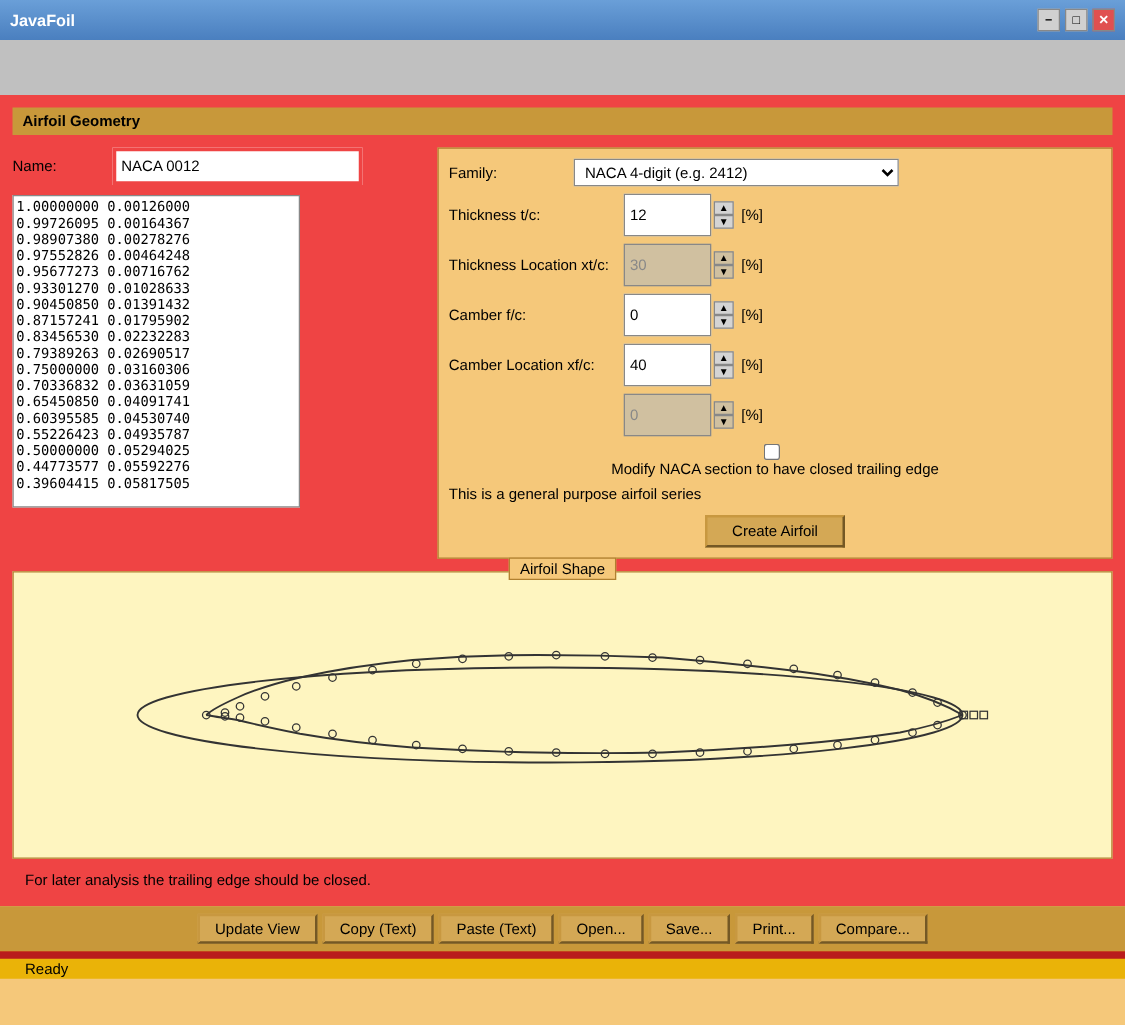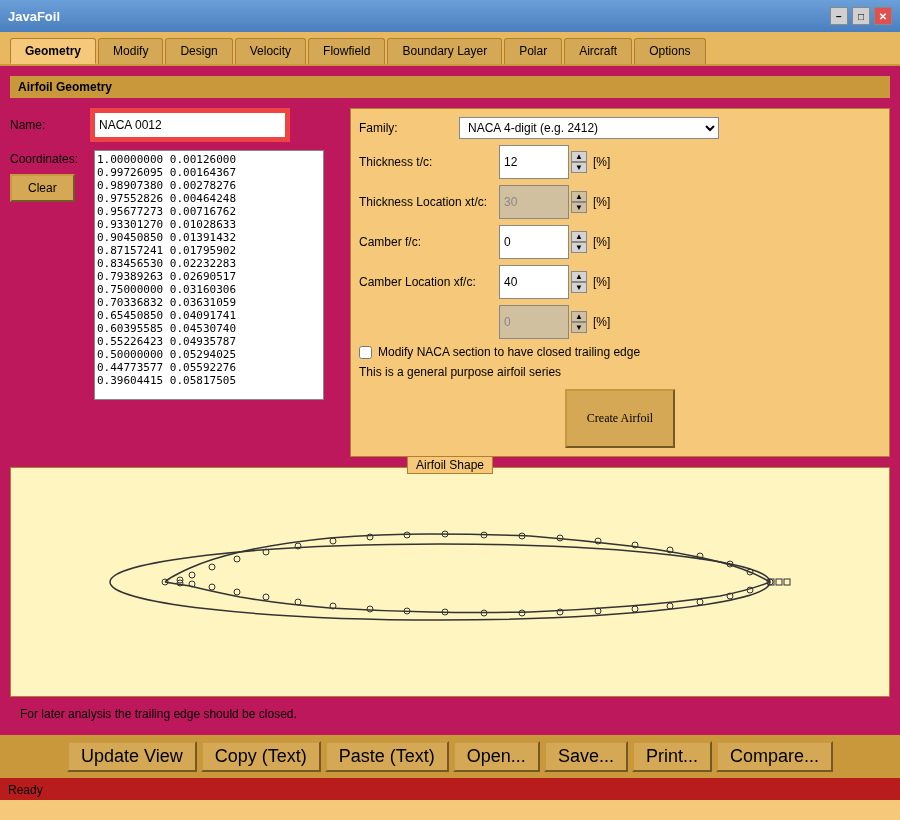--- a/index.html
+++ b/index.html
@@ -53,21 +53,22 @@
       border-radius: 3px 3px 0 0;
     }
     .tab.active {
       background: #f5c87a;
       font-weight: bold;
       border-bottom: 1px solid #f5c87a;
     }
     
     .content-area {
       padding: 10px;
-      background: #be185d;
+      background: #ef4444;
+      margin-top: 44px;
     }
     
     .section-header {
       background: #c8983a;
       padding: 4px 8px;
       font-weight: bold;
       font-size: 12px;
       margin-bottom: 10px;
     }
     
@@ -81,21 +82,21 @@
     .right-panel { flex: 1; }
     
     .name-row {
       display: flex;
       align-items: center;
       margin-bottom: 8px;
     }
     .name-label { width: 80px; font-size: 12px; }
     .name-input {
       width: 200px;
-      border: 5px solid #ef4444;
+      border: 3px solid #ef4444;
       background: white;
       padding: 12px 4px;
       font-size: 12px;
       height: 22px;
     }
     
     .coords-area {
       display: flex;
       gap: 4px;
     }
@@ -188,61 +189,61 @@
       justify-content: center;
       cursor: pointer;
       line-height: 1;
     }
     .param-unit { font-size: 12px; margin-left: 4px; }
     
     .checkbox-row {
       display: flex;
       align-items: center;
       margin-bottom: 6px;
+      flex-direction: column;
     }
     .checkbox-row input { margin-right: 6px; }
     
     .info-text { font-size: 12px; color: #000; margin-bottom: 10px; }
     
     .create-btn-row {
       display: flex;
       justify-content: center;
       margin-bottom: 0;
     }
     .create-airfoil-btn {
       background: #d4a855;
       border: 2px outset #c89840;
-      padding: 20px 20px;
+      padding: 4px 20px;
       font-size: 12px;
       cursor: pointer;
-      font-family: Liberation Serif, serif;
     }
     
     .status-bar {
-      background: #b91c1c;
+      background: #eab308;
       height: 22px;
       display: flex;
       align-items: center;
-      padding: 0 8px;
-      border-top: 1px solid #b91c1c;
+      padding: 0 20px;
+      border-top: 6px solid #b91c1c;
       font-size: 12px;
     }
     
     .bottom-toolbar {
       background: #c8983a;
       padding: 6px 10px;
       display: flex;
       gap: 4px;
       justify-content: center;
     }
     .toolbar-btn {
       background: #d4a855;
       border: 2px outset #c89840;
       padding: 3px 12px;
-      font-size: 18px;
+      font-size: 12px;
       cursor: pointer;
     }
     
     .right-create-panel {
       border: 1px solid #b08030;
       padding: 8px;
       background: #f5c87a;
     }
     
     .airfoil-canvas-container {
@@ -279,50 +280,35 @@
   <span>JavaFoil</span>
   <div class="title-bar-buttons">
     <div class="title-bar-btn minimize">−</div>
     <div class="title-bar-btn maximize">□</div>
     <div class="title-bar-btn close">✕</div>
   </div>
 </div>
 
 <div class="main-window">
 
-  <div class="tab-bar" id="tab-bar">
-      <div class="tab active">Geometry</div>
-      <div class="tab">Modify</div>
-      <div class="tab">Design</div>
-      <div class="tab">Velocity</div>
-      <div class="tab">Flowfield</div>
-      <div class="tab">Boundary Layer</div>
-      <div class="tab">Polar</div>
-      <div class="tab">Aircraft</div>
-      <div class="tab">Options</div>
-    </div>
 
   <div class="content-area">
 
     <div class="section-header">Airfoil Geometry</div>
 
     <div class="form-area">
 
       <div class="left-panel">
 
         <div class="name-row">
           <span class="name-label">Name:</span>
           <input class="name-input" type="text" value="NACA 0012" style="">
         </div>
 
         <div class="coords-area">
-          <div style="display:flex;flex-direction:column;align-items:flex-start;gap:4px;">
-            <span class="coords-label">Coordinates:</span>
-            <button class="clear-btn">Clear</button>
-          </div>
           <div class="coords-list" id="coords-list">
               <div>1.00000000   0.00126000</div>
               <div>0.99726095   0.00164367</div>
               <div>0.98907380   0.00278276</div>
               <div>0.97552826   0.00464248</div>
               <div>0.95677273   0.00716762</div>
               <div>0.93301270   0.01028633</div>
               <div>0.90450850   0.01391432</div>
               <div>0.87157241   0.01795902</div>
               <div>0.83456530   0.02232283</div>

